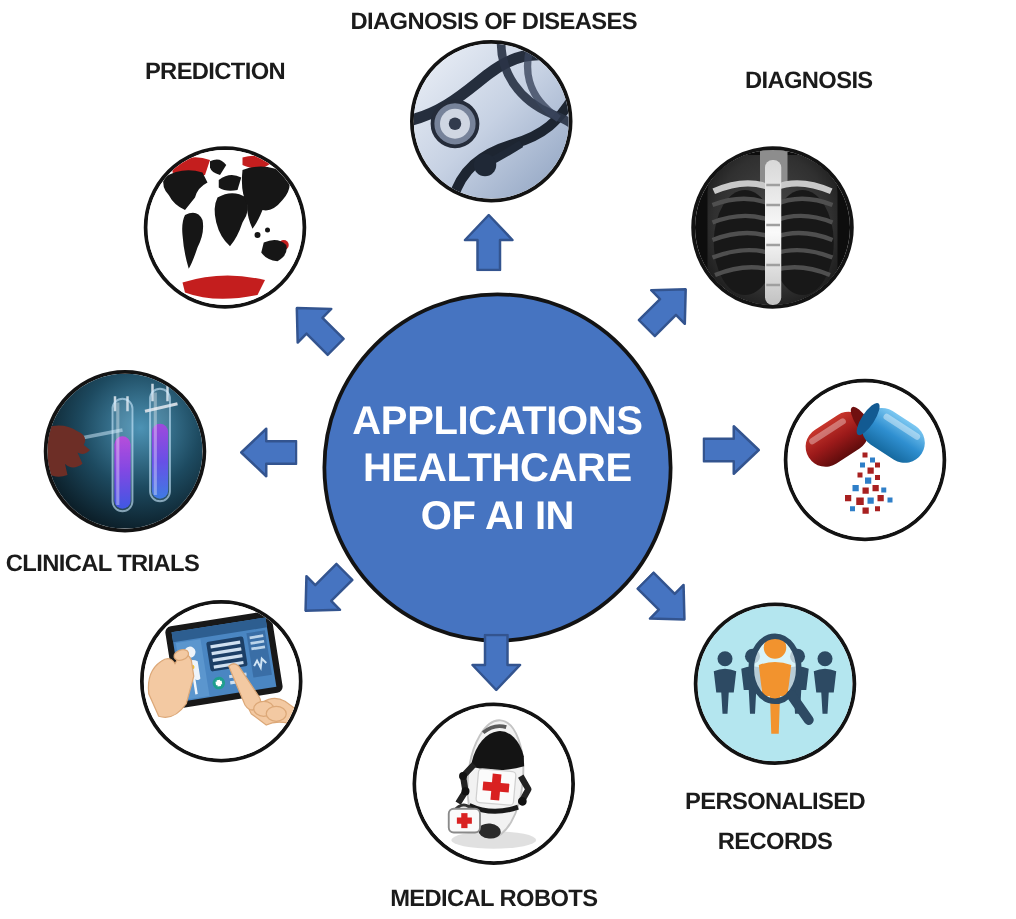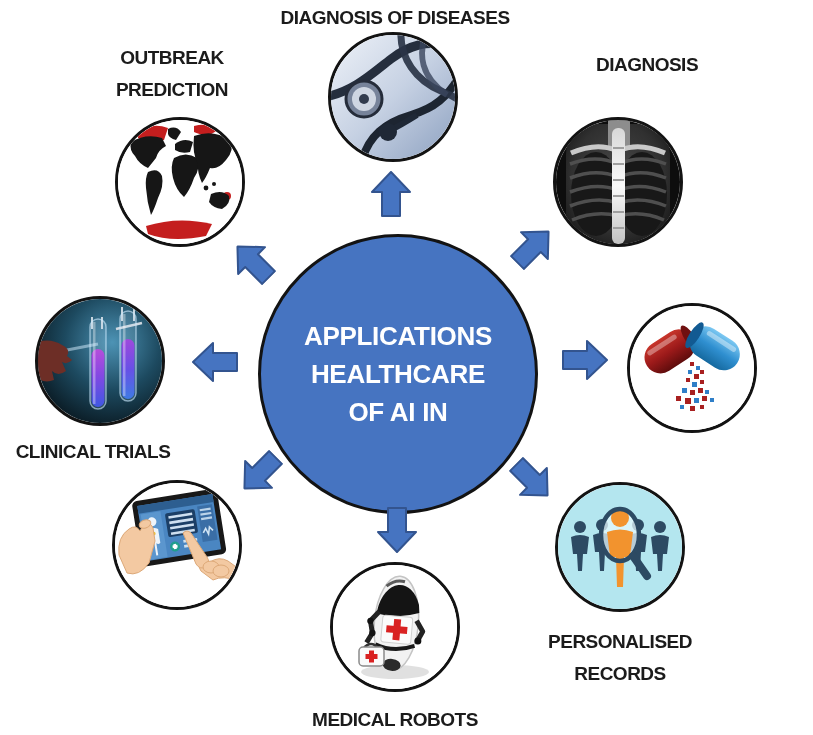--- a/index.html
+++ b/index.html
@@ -12,21 +12,21 @@
     font-weight:bold;font-size:19px;line-height:32px;letter-spacing:-0.5px;
     color:#1b1b1b;white-space:nowrap;
   }
   .center-circle{
     position:absolute;left:258px;top:234px;width:280px;height:280px;
     border-radius:50%;background:#4674c1;border:3px solid #131313;
     box-sizing:border-box;display:flex;align-items:center;justify-content:center;
   }
   .center-text{
     text-align:center;color:#ffffff;font-weight:bold;
-    font-size:26px;line-height:38px;letter-spacing:-0.3px;
+    font-size:32px;line-height:38px;letter-spacing:-0.3px;
   }
   .icon-circle{
     position:absolute;width:130px;height:130px;border:3px solid #131313;
     border-radius:50%;box-sizing:border-box;overflow:hidden;background:#fff;
   }
   .icon-circle svg{display:block;width:124px;height:124px;}
   .arrow{position:absolute;width:46px;height:46px;}
 </style>
 </head>
 <body>
@@ -63,27 +63,26 @@
       <polygon points="23,1 4,21 14,21 14,45 32,45 32,21 42,21" fill="#4674c1" stroke="#33548f" stroke-width="2" stroke-linejoin="round"></polygon>
     </svg>
   <svg class="arrow" style="left:230px;top:239px;transform:rotate(315deg)" viewBox="0 0 46 46">
       <polygon points="23,1 4,21 14,21 14,45 32,45 32,21 42,21" fill="#4674c1" stroke="#33548f" stroke-width="2" stroke-linejoin="round"></polygon>
     </svg>
 
   <div class="label" style="left:395px;top:2px">
     <div>DIAGNOSIS OF DISEASES</div>
   </div>
   <div class="label" style="left:172px;top:42px">
-    <div>OUTBREAK</div>
     <div>PREDICTION</div>
   </div>
   <div class="label" style="left:647px;top:49px">
     <div>DIAGNOSIS</div>
   </div>
-  <div class="label" style="left:93px;top:436px">
+  <div class="label" style="left:82px;top:436px">
     <div>CLINICAL TRIALS</div>
   </div>
   <div class="label" style="left:395px;top:704px">
     <div>MEDICAL ROBOTS</div>
   </div>
   <div class="label" style="left:620px;top:626px">
     <div>PERSONALISED</div>
     <div>RECORDS</div>
   </div>
 

